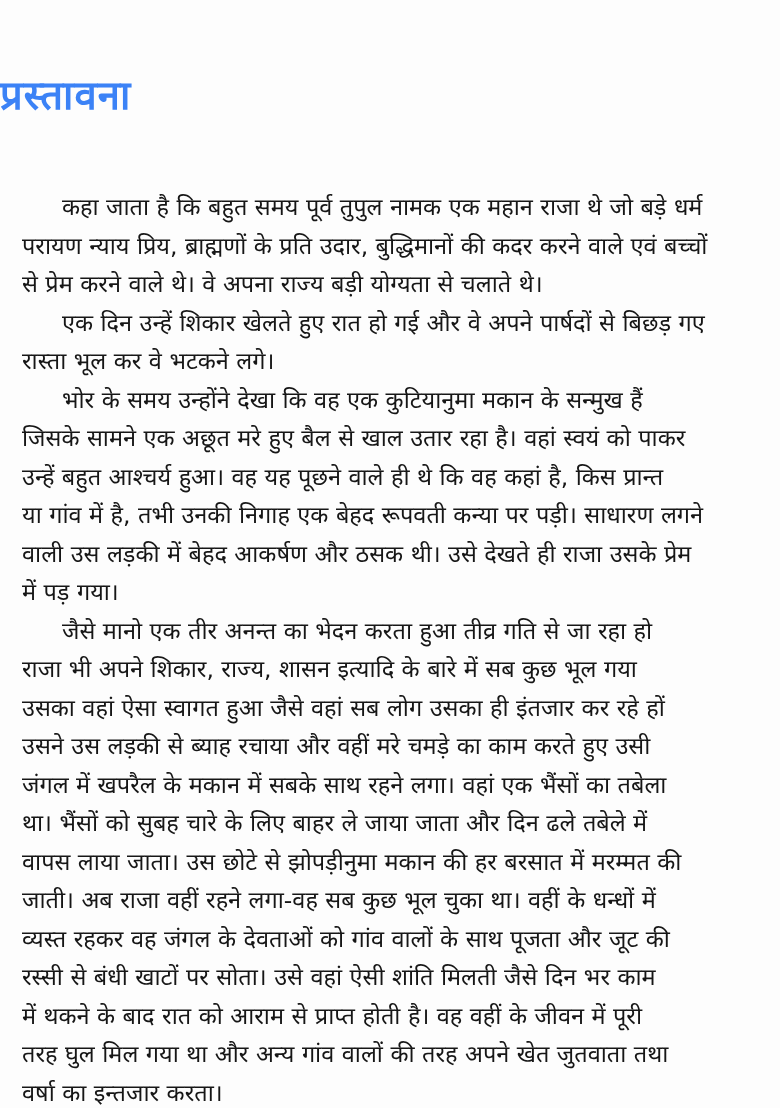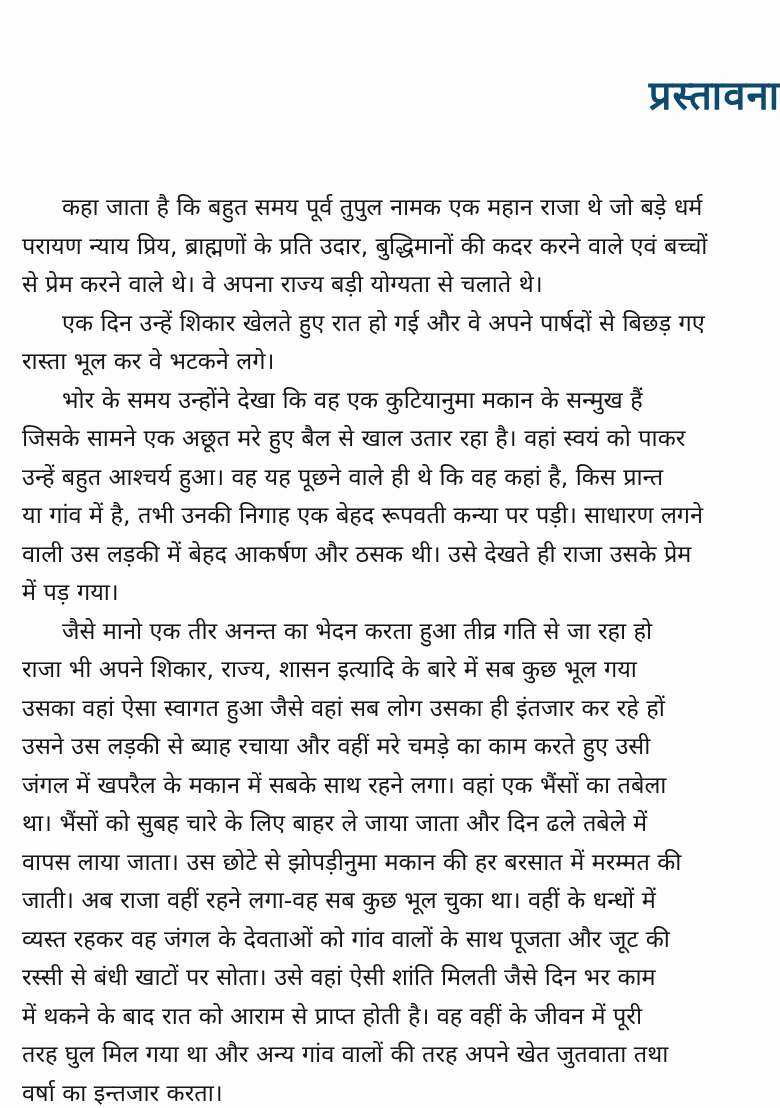--- a/index.html
+++ b/index.html
@@ -21,25 +21,25 @@
       top: 0;
       width: 780px;
       height: 1108px;
       background: #fdfdfd;
     }
     .title {
       position: absolute;
       top: 66px;
       left: 0;
       width: 780px;
-      text-align: right;
+      text-align: left;
       font-size: 40px;
       font-weight: bold;
       letter-spacing: 1px;
-      color: #0c4a6e;
+      color: #3b82f6;
       margin: 0;
     }
     .body-text {
       position: absolute;
       top: 188px;
       left: 22px;
       width: 780px;
       font-size: 23.5px;
       line-height: 38.5px;
       color: #161616;

